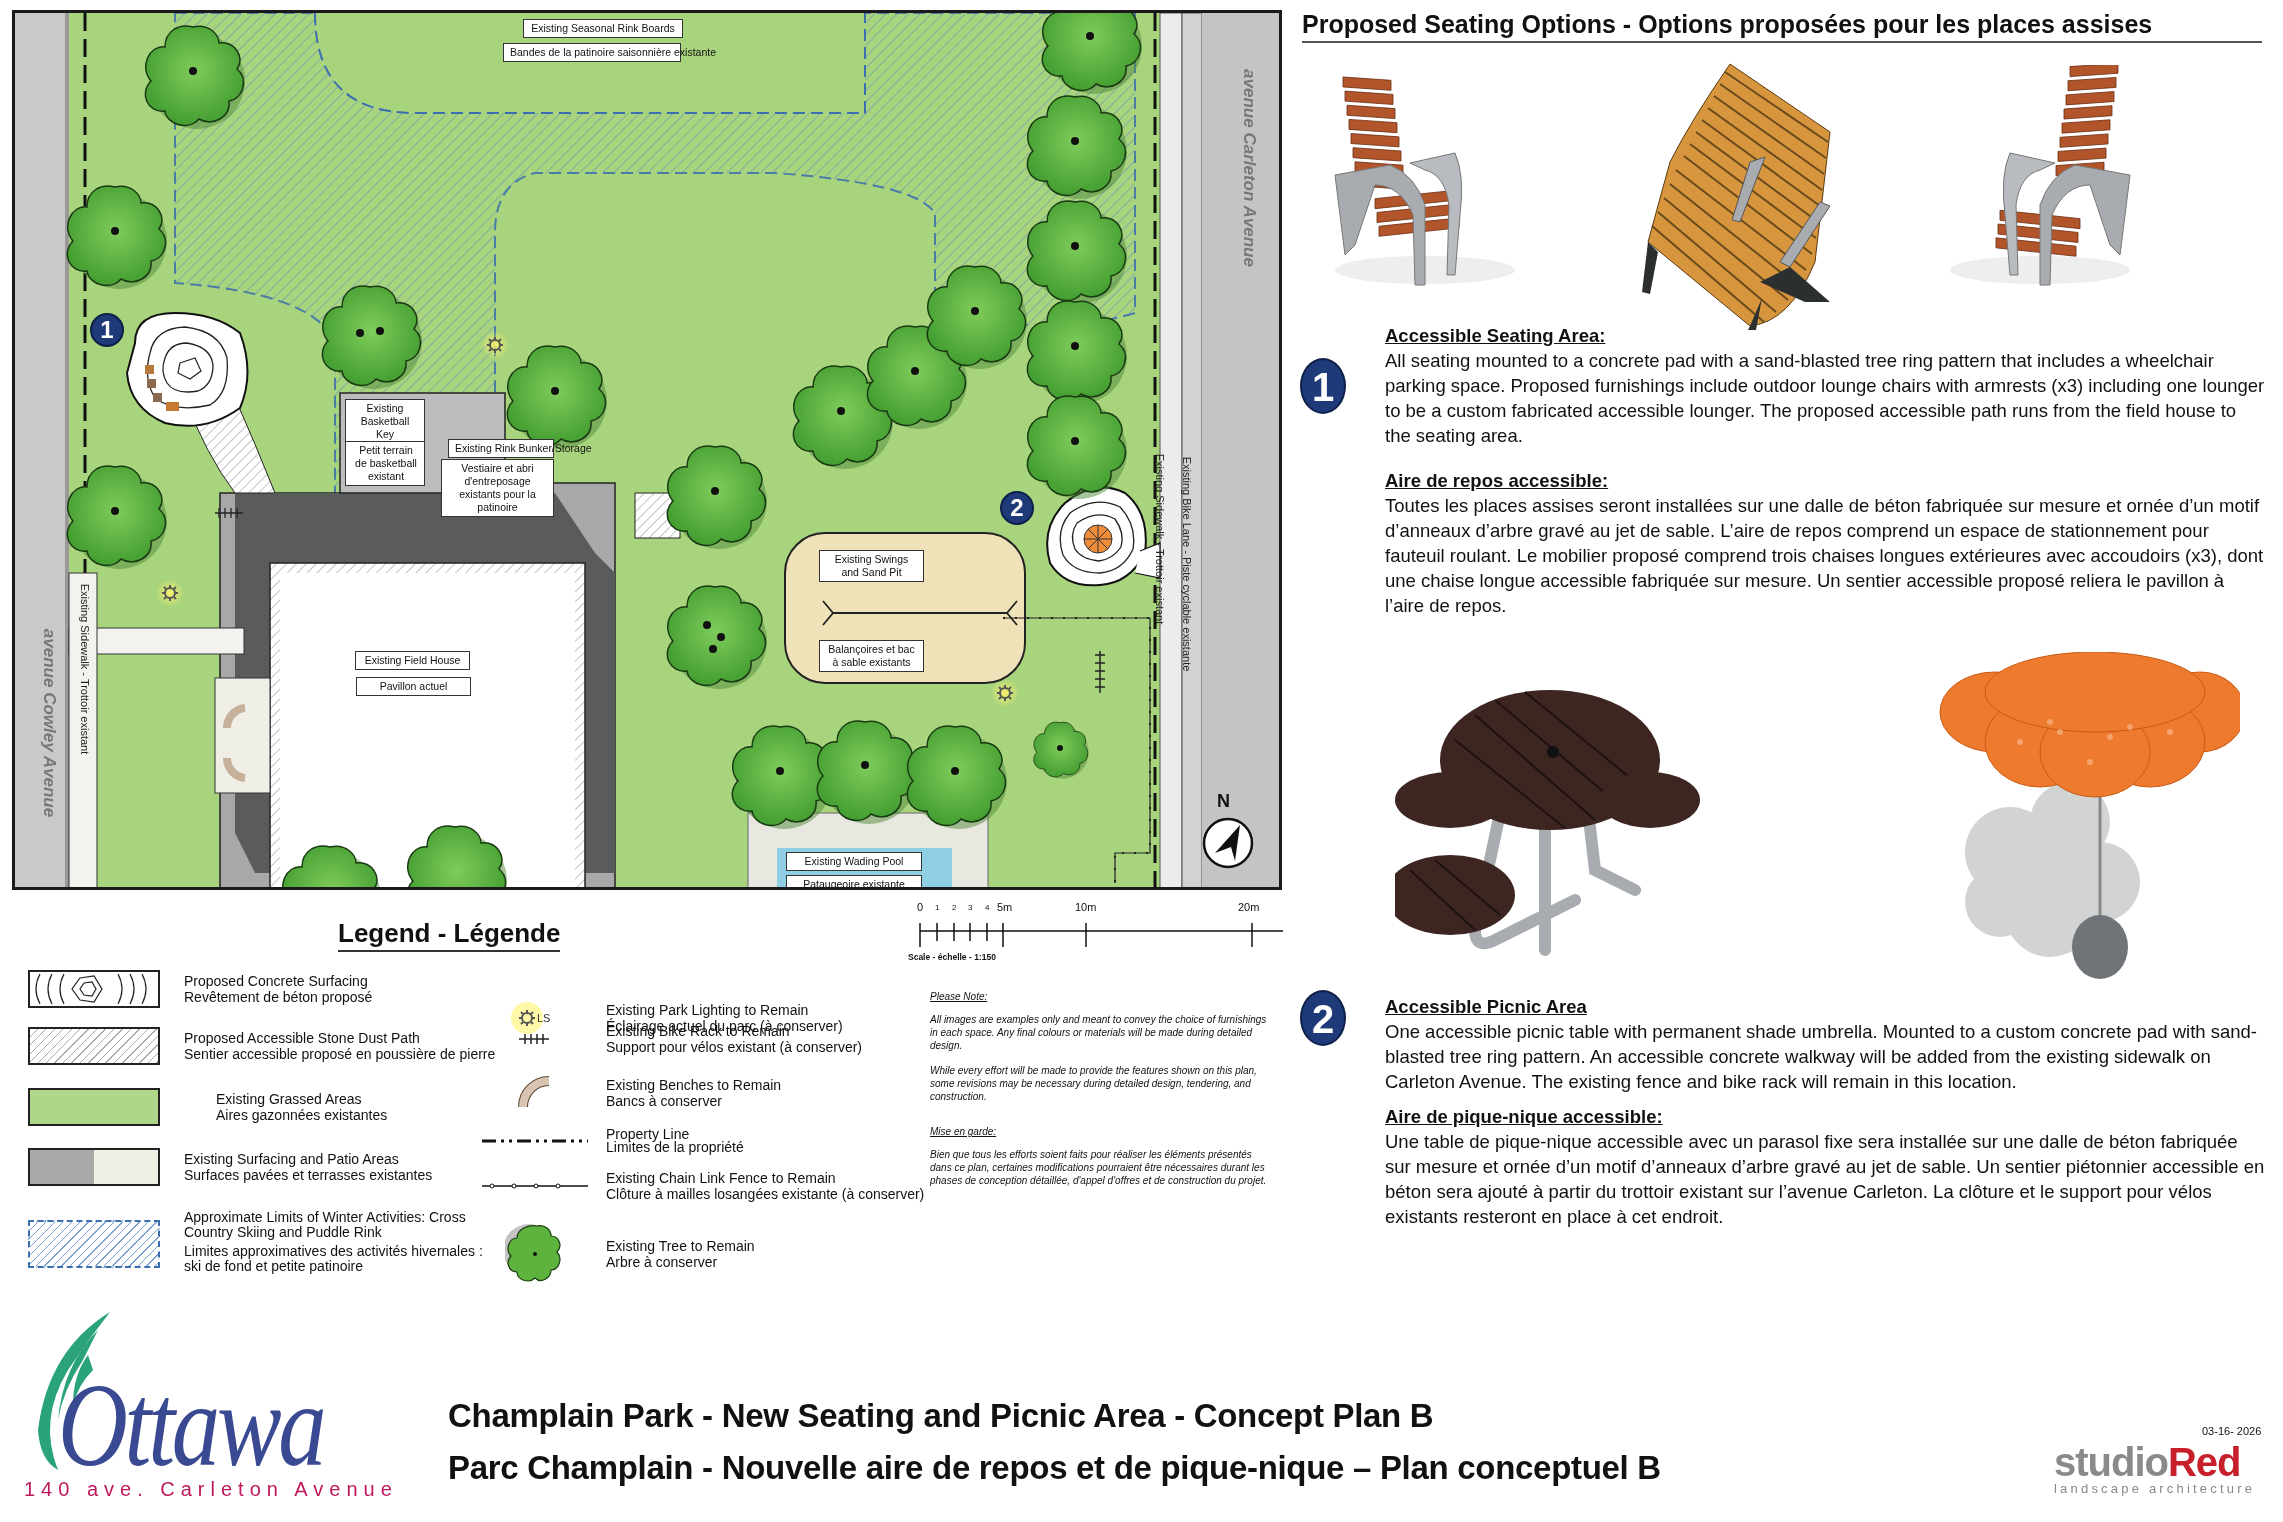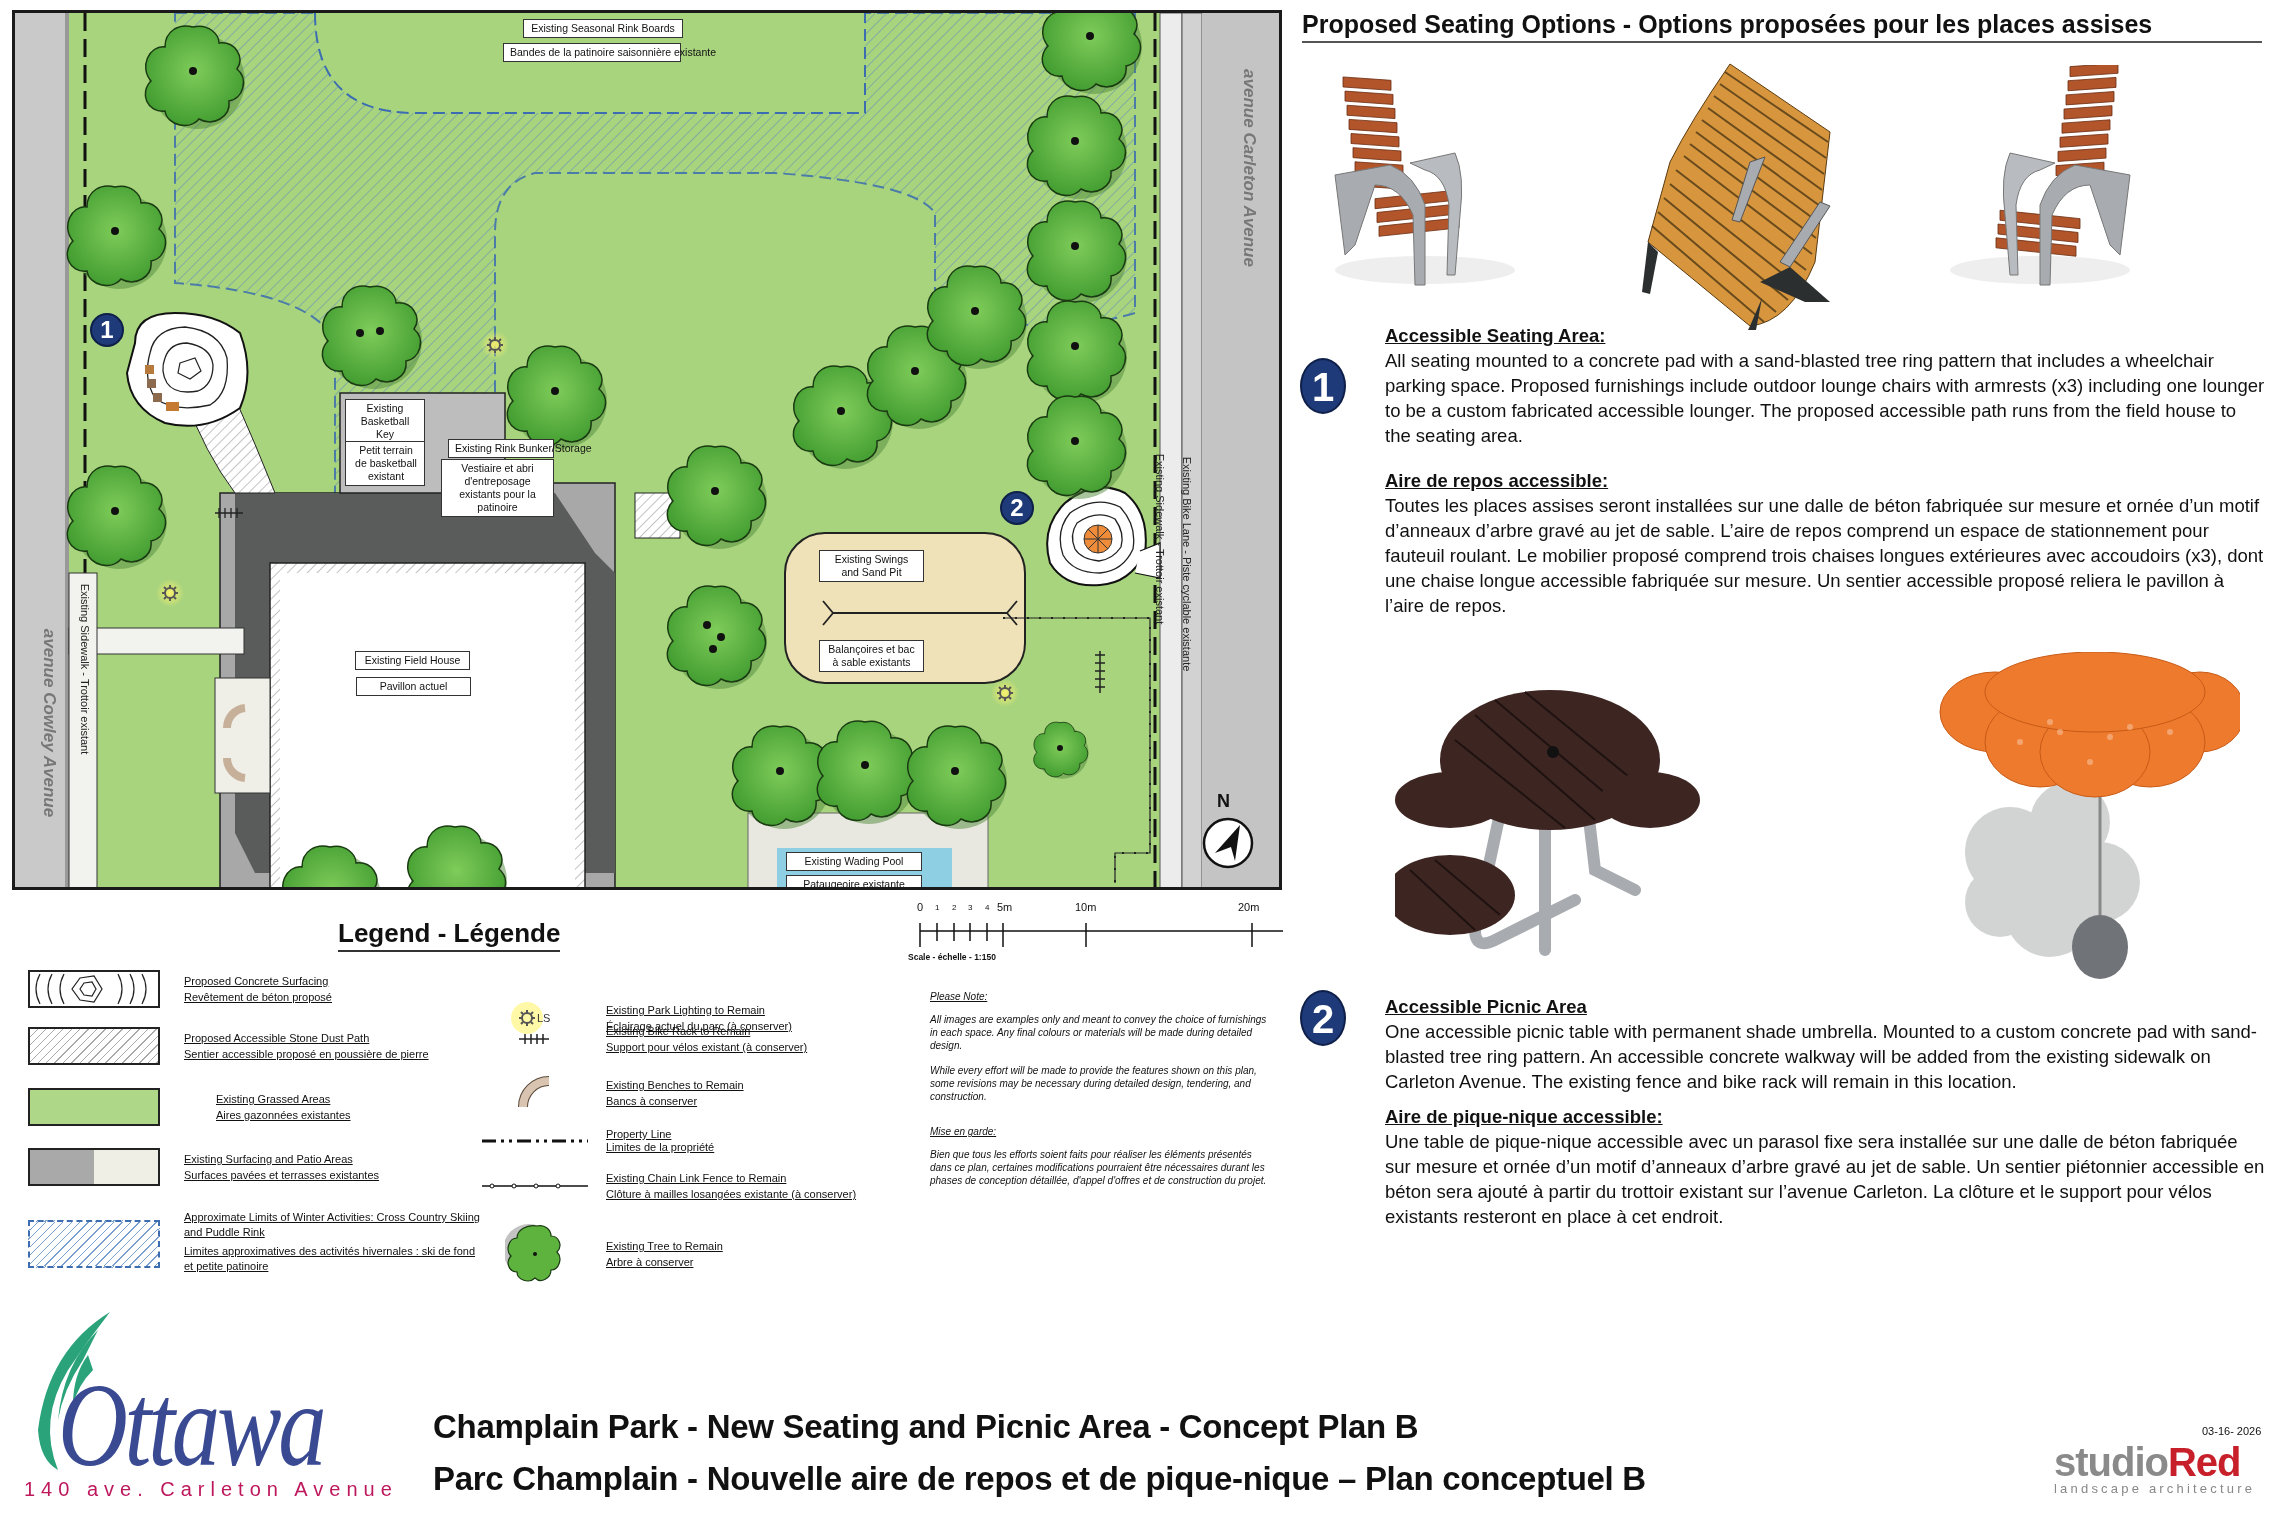--- a/index.html
+++ b/index.html
@@ -13,21 +13,21 @@
   .plabel.wrap { white-space: normal; }
   .street-label { position: absolute; font-weight: bold; font-style: italic; color: #777; font-size: 17px; white-space: nowrap; transform-origin: center; }
   .walk-label { position: absolute; font-size: 11px; color: #222; white-space: nowrap; transform-origin: center; }
   .marker { position: absolute; width: 34px; height: 34px; border-radius: 50%; background: #1f3a78; color: #fff; font-weight: bold; font-size: 24px; text-align: center; line-height: 30px; border: 2px solid #0e1f4a; }
   .north { position: absolute; text-align: center; }
 
   
   #legend-title { left: 338px; top: 918px; font-size: 26px; font-weight: bold; border-bottom: 2px solid #333; padding-bottom: 1px; }
   .leg-row { position: absolute; display: flex; align-items: center; }
   .leg-swatch { width: 132px; height: 38px; border: 2px solid #222; margin-right: 24px; flex: none; }
-  .leg-text { font-size: 11px; line-height: 16px; color: #111; text-decoration: underline; }
+  .leg-text { font-size: 14px; line-height: 16px; color: #111; }
   .leg-sym { width: 110px; display: flex; justify-content: center; align-items: center; margin-right: 16px; flex: none; }
 
   
   #scale { left: 905px; top: 897px; width: 380px; height: 70px; }
   .scale-lbl { position: absolute; font-size: 11px; font-weight: bold; }
   #notes { left: 930px; top: 990px; width: 340px; font-size: 10px; line-height: 13px; font-style: italic; }
   #notes .nhead { text-decoration: underline; margin-bottom: 10px; }
   #notes p { margin-bottom: 12px; }
 
   
@@ -35,21 +35,21 @@
   .desc { position: absolute; left: 1385px; width: 880px; font-size: 18.5px; line-height: 25px; color: #111; }
   .desc .dh { font-weight: bold; text-decoration: underline; display: inline-block; margin-bottom: 0px; }
   .desc p { margin-bottom: 20px; }
   .bigmark { position: absolute; width: 46px; height: 56px; border-radius: 50%; background: #1f3a78; color: #fff; font-weight: bold; font-size: 40px; text-align: center; line-height: 54px; border: 2px solid #0e1f4a; }
   .prod { position: absolute; }
 
   
   #ottawa { left: 18px; top: 1310px; width: 380px; height: 190px; }
   #ottawa-word { position: absolute; left: 40px; top: 48px; font-family: "Liberation Serif", serif; font-size: 118px; color: #3a4a92; letter-spacing: -4px; font-style: italic; transform: scaleX(0.82); transform-origin: left; }
   #ottawa-addr { position: absolute; left: 6px; top: 168px; font-size: 20px; letter-spacing: 6px; color: #be185d; white-space: nowrap; }
-  .ftitle { position: absolute; left: 433px; font-size: 33px; font-weight: bold; white-space: nowrap; letter-spacing: -0.3px; margin-top: 11px; }
+  .ftitle { position: absolute; left: 448px; font-size: 33px; font-weight: bold; white-space: nowrap; letter-spacing: -0.3px; }
   #date { left: 2202px; top: 1425px; font-size: 11px; }
   #studio { left: 2054px; top: 1440px; width: 230px; }
   #studio-word { font-size: 40px; font-weight: bold; color: #8a8a8a; letter-spacing: -1px; white-space: nowrap; }
   #studio-word span { color: #c8202a; }
   #studio-sub { font-size: 13px; letter-spacing: 3.2px; color: #888; white-space: nowrap; margin-top: -4px; }
 </style>
 </head>
 <body>
 
 <div id="plan" class="abs">

